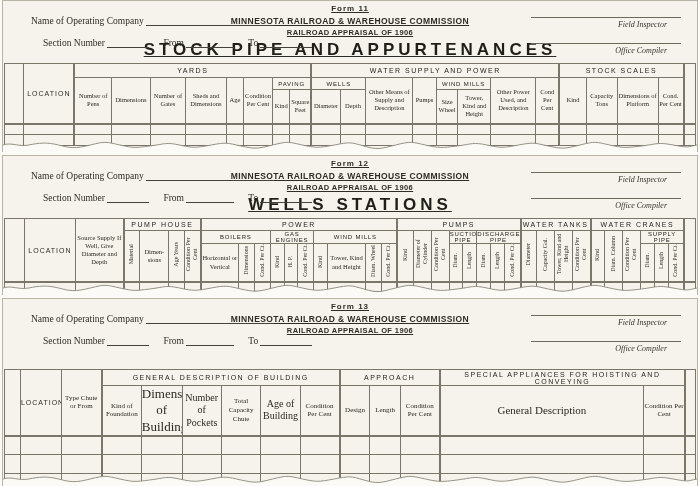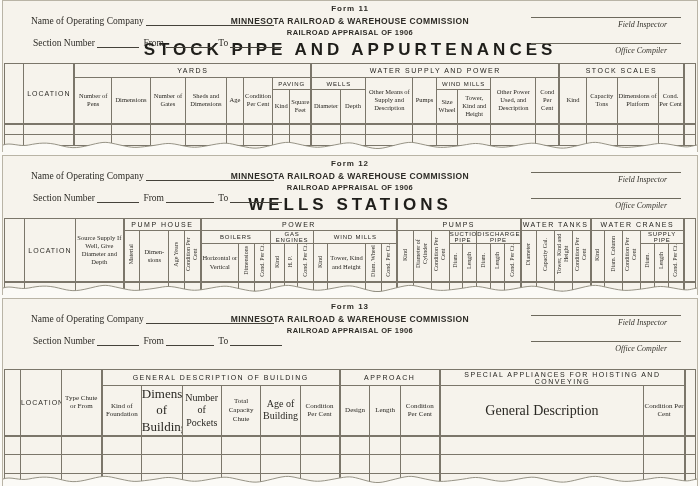--- a/index.html
+++ b/index.html
@@ -19,34 +19,34 @@
     box-sizing:border-box;
     overflow:hidden;
   }
   #sheet1{height:152px;}
   #sheet2{height:140px;margin-top:3px;}
   #sheet3{height:188px;margin-top:3px;}
 
   
   .form-head{position:relative;height:62px;}
   .form-head.tall{height:70px;}
-  .center{position:absolute;left:0;right:0;top:0;text-align:center;}
+  .center{position:absolute;left:0;right:0;top:0;text-align:center;text-decoration:underline;}
   .form-no{margin-top:3px;font-family:"Liberation Sans",sans-serif;font-size:8px;font-weight:bold;letter-spacing:1px;}
   .commission{margin-top:3px;font-family:"Liberation Sans",sans-serif;font-size:8.5px;font-weight:bold;letter-spacing:.4px;}
   .appraisal{margin-top:2px;font-family:"Liberation Sans",sans-serif;font-size:7.5px;font-weight:bold;letter-spacing:.4px;}
   .big-title{margin-top:3px;font-family:"Liberation Sans",sans-serif;font-size:17px;font-weight:bold;letter-spacing:4px;color:#1f1e1a;}
   .fld{position:absolute;left:28px;font-size:9.5px;white-space:nowrap;}
   .f-name{top:15px;}
   .f-sec{top:37px;}
   .fill{display:inline-block;border-bottom:1px solid #45423a;height:9px;vertical-align:bottom;margin-left:2px;}
   .w130{width:128px;}
   .w40{width:42px;}
   .w45{width:48px;}
   .w50{width:52px;}
-  .f-sec .flabel{margin-left:2px;}
+  .f-sec .flabel{margin-left:12px;}
   .sig{position:absolute;right:16px;width:150px;}
   .sig1{top:16px;}
   .sig2{top:42px;}
   .sig-line{border-top:1px solid #6d695d;height:2px;}
   .sig-label{font-style:italic;font-size:8px;text-align:right;padding-right:14px;color:#35332c;}
 
   
   table.grid{
     border-collapse:collapse;
     table-layout:fixed;
@@ -54,21 +54,21 @@
     margin:0 auto;
     border:1.5px solid #56534a;
   }
   .grid th,.grid td{border:1px solid #7b766a;padding:0;}
   .grid th{font-weight:normal;vertical-align:middle;text-align:center;overflow:hidden;}
   .grid tbody tr:first-child td{border-top-width:2px;}
   .grid tbody td{background:transparent;}
   .grp{font-family:"Liberation Sans",sans-serif;font-size:7px;letter-spacing:1.5px;color:#24231f;}
   .subgrp{font-family:"Liberation Sans",sans-serif;font-size:6px;letter-spacing:.8px;color:#24231f;}
   .leaf{font-size:6.5px;line-height:1.25;padding:1px;color:#2a2823;}
-  .leaf9{font-size:14px;}
+  .leaf9{font-size:11px;}
   .loc{font-family:"Liberation Sans",sans-serif;font-size:7px;letter-spacing:1px;}
   .tl{border-left-width:2px !important;}
   .rot{
     display:inline-block;
     writing-mode:vertical-rl;
     transform:rotate(180deg);
     font-size:6px;
     line-height:1.2;
     max-height:34px;
     white-space:normal;

